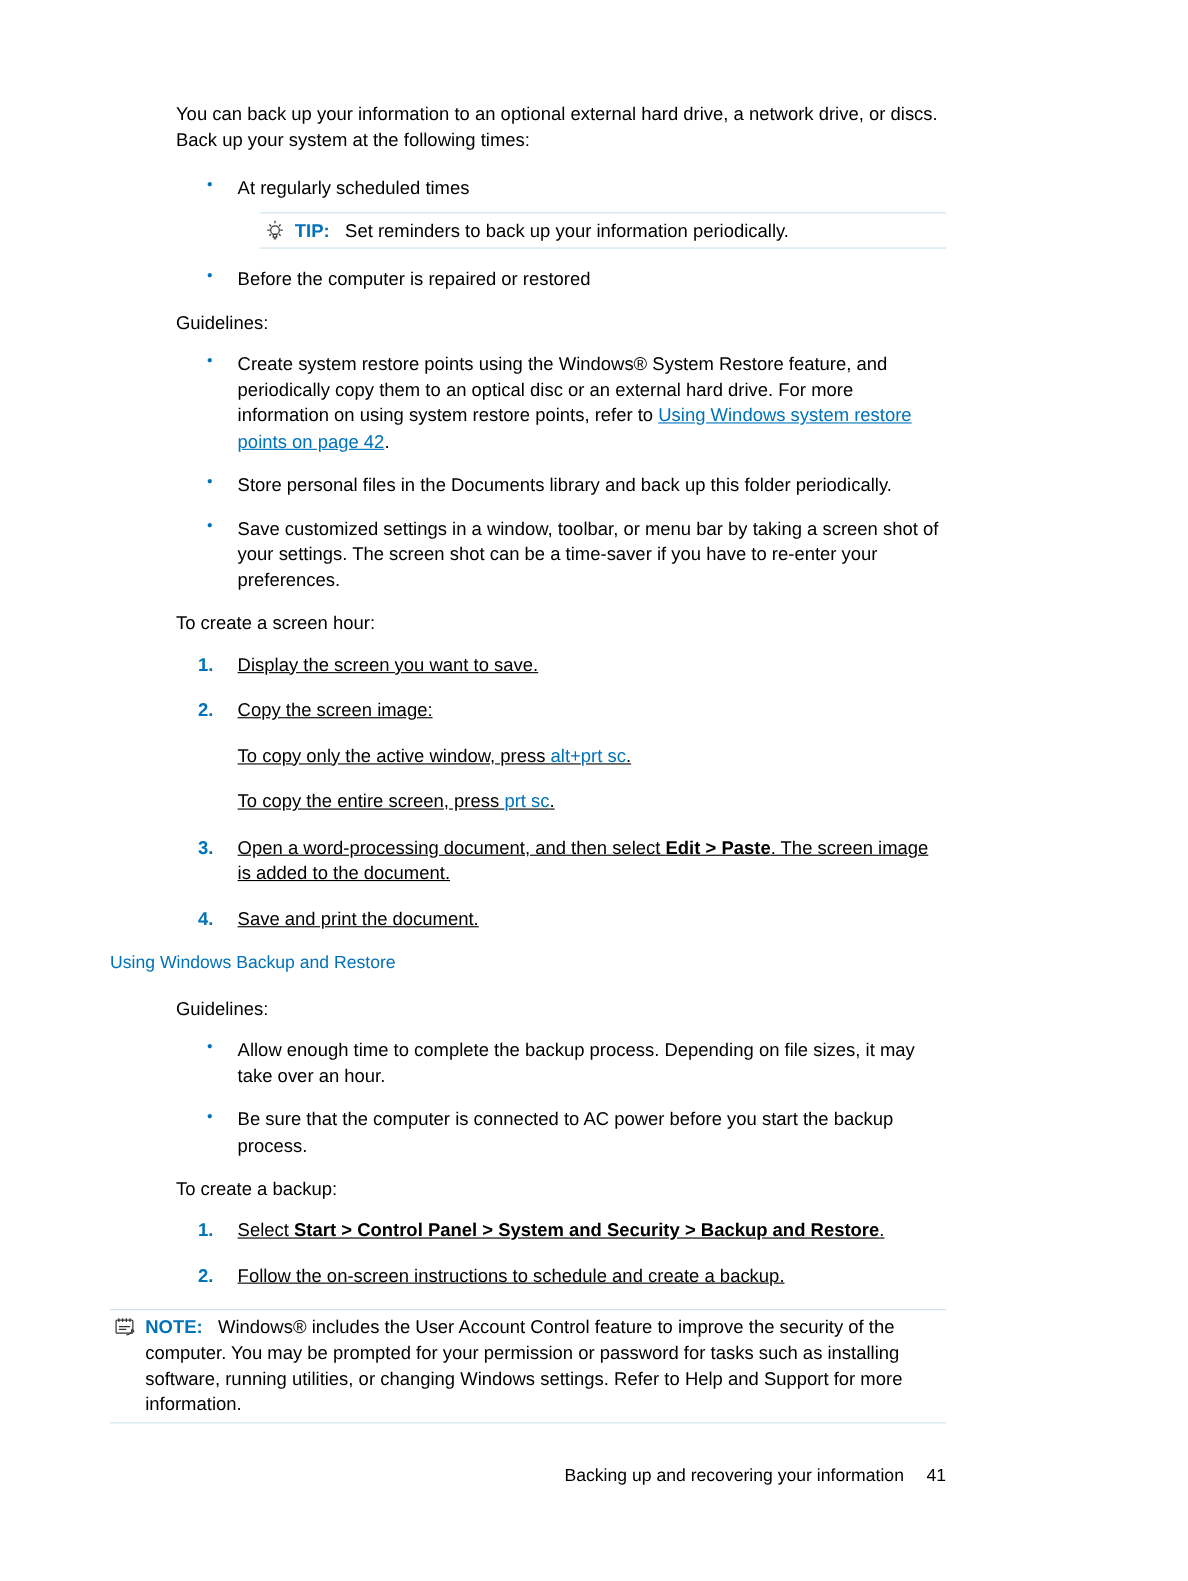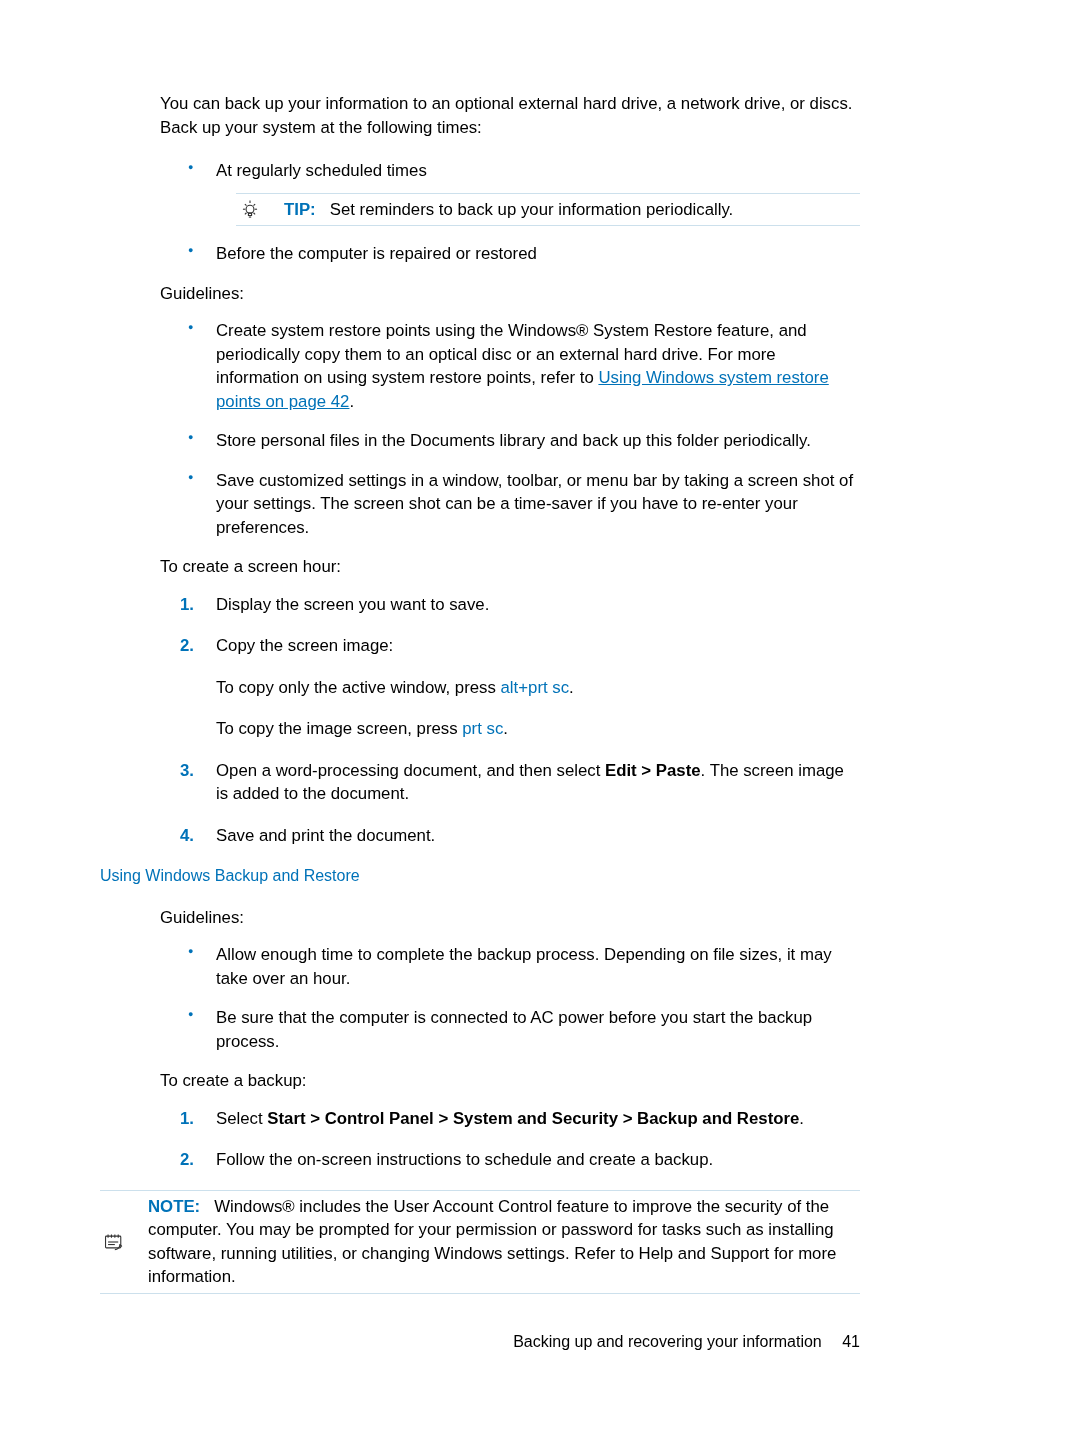--- a/index.html
+++ b/index.html
@@ -47,20 +47,21 @@
     list-style: none;
     padding: 0;
     margin: 0 0 18px 0;
     counter-reset: step;
   }
   ol.steps > li {
     position: relative;
     padding-left: 56px;
     margin-bottom: 18px;
     counter-increment: step;
+    text-decoration: underline;
   }
   ol.steps > li:before {
     content: counter(step) ".";
     position: absolute;
     left: 20px;
     top: 0;
     font-weight: bold;
     color: #0072b8;
   }
 
@@ -69,22 +70,22 @@
     border-bottom: 1.5px solid #cce0ec;
     padding: 4px 0 4px 0;
     margin: 0 0 22px 0;
     position: relative;
   }
   .tip-indented {
     margin-left: 20px;
   }
   .tip-content {
     display: flex;
-    align-items: center;
-    gap: 20px;
+    align-items: flex-start;
+    gap: 4px;
   }
   .tip-label, .note-label {
     color: #0072b8;
     font-weight: bold;
   }
   .tip-icon, .note-icon {
     flex: 0 0 28px;
     display: inline-flex;
     justify-content: center;
     align-items: flex-start;
@@ -170,21 +171,21 @@
     <p>To create a screen hour:</p>
 
     <ol class="steps">
       <li>Display the screen you want to save.</li>
       <li>
         <span>Copy the screen image:</span>
         <p class="indent-copy" style="margin-left:0; margin-top:18px;">
           <span>To copy only the active window, press </span><span class="key">alt</span><span class="key">+</span><span class="key">prt sc</span><span>.</span>
         </p>
         <p class="indent-copy" style="margin-left:0; margin-bottom:0;">
-          <span>To copy the image screen, press </span><span class="key">prt sc</span><span>.</span>
+          <span>To copy the entire screen, press </span><span class="key">prt sc</span><span>.</span>
         </p>
       </li>
       <li>
         <span>Open a word-processing document, and then select </span><strong>Edit &gt; Paste</strong><span>. The screen image is added to the document.</span>
       </li>
       <li>Save and print the document.</li>
     </ol>
 
     <h2 class="section">Using Windows Backup and Restore</h2>
 

